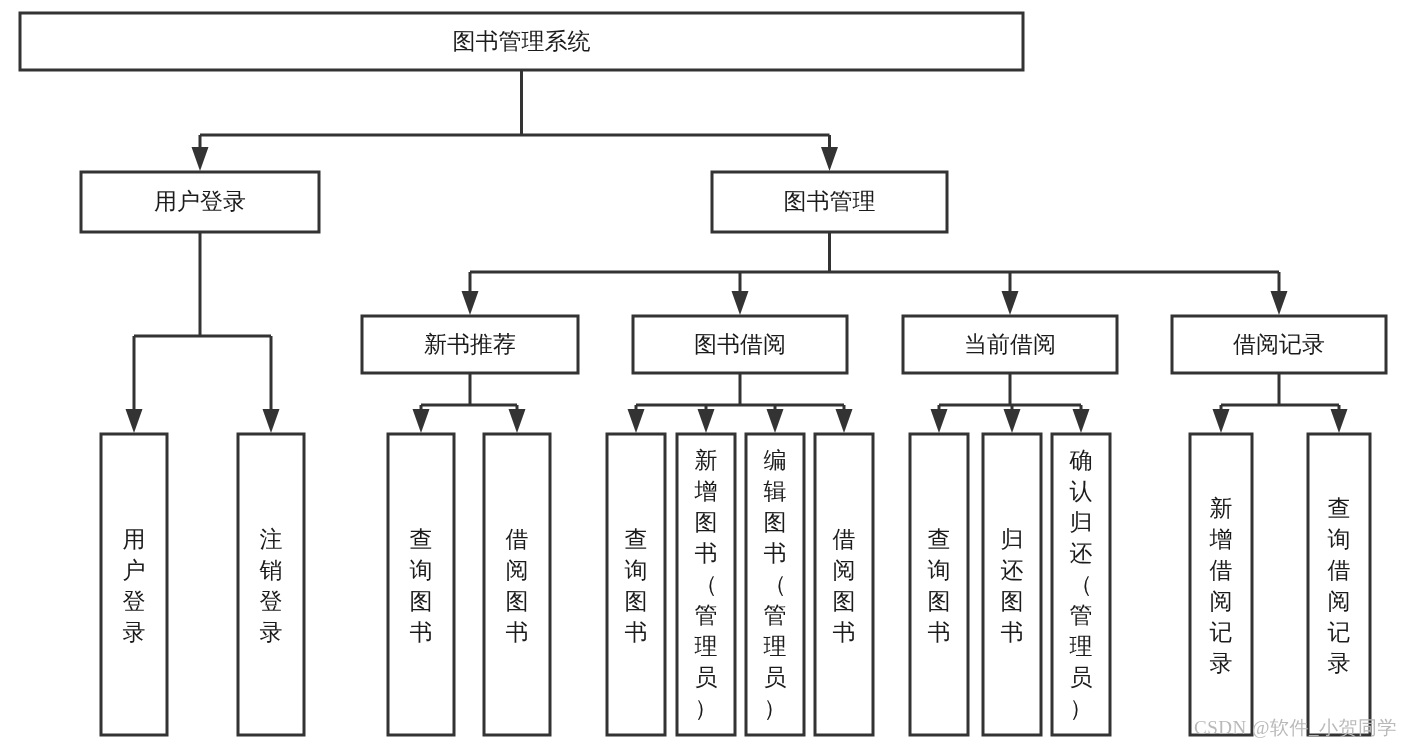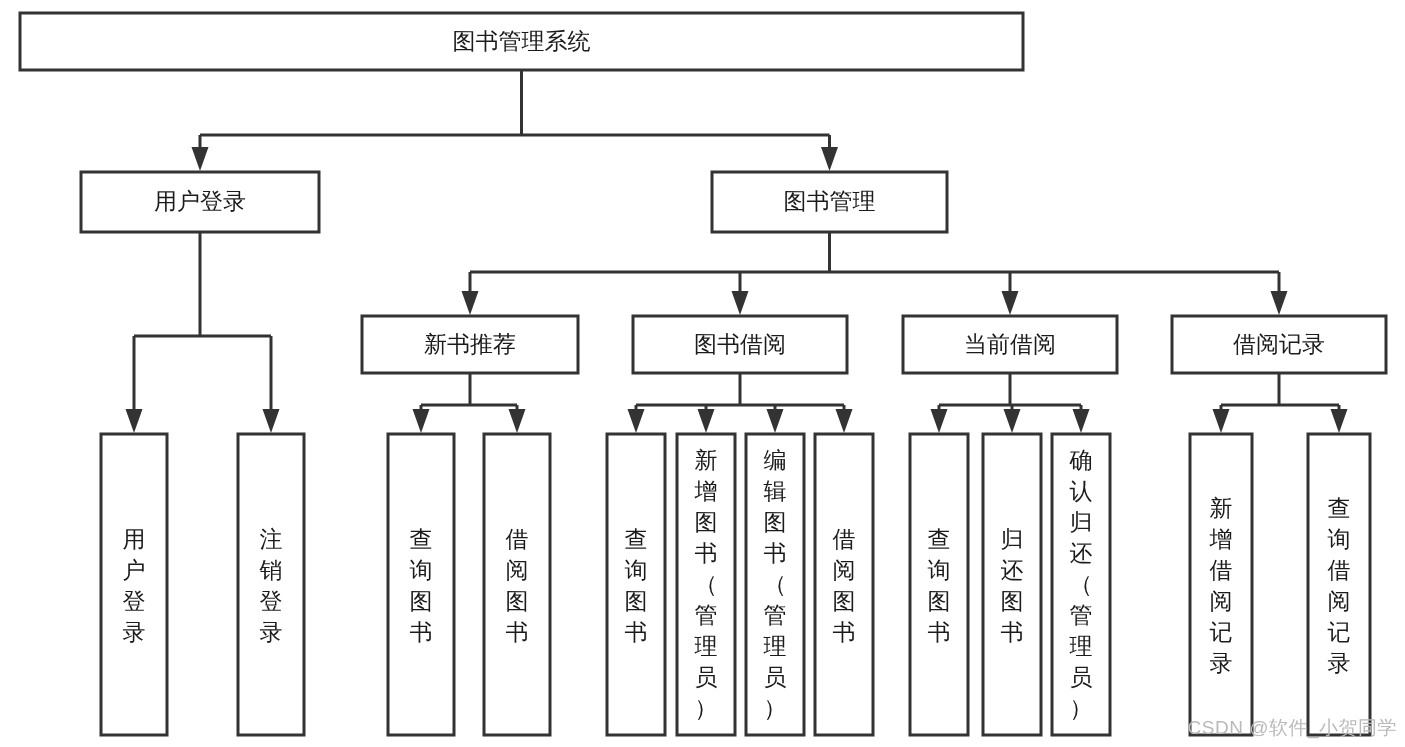--- a/index.html
+++ b/index.html
@@ -53,21 +53,21 @@
     stroke-linecap: butt;
   }
   .arrow-head {
     fill: #333333;
     stroke: none;
   }
   .watermark-text {
     position: absolute;
     right: 8px;
     bottom: 6px;
-    font-family: Liberation Sans, sans-serif;
+    font-family: Liberation Serif, serif;
     font-size: 19px;
     color: #b9b9b9;
     white-space: nowrap;
     letter-spacing: 0.5px;
     user-select: none;
   }
 </style>
 </head>
 <body>
 

